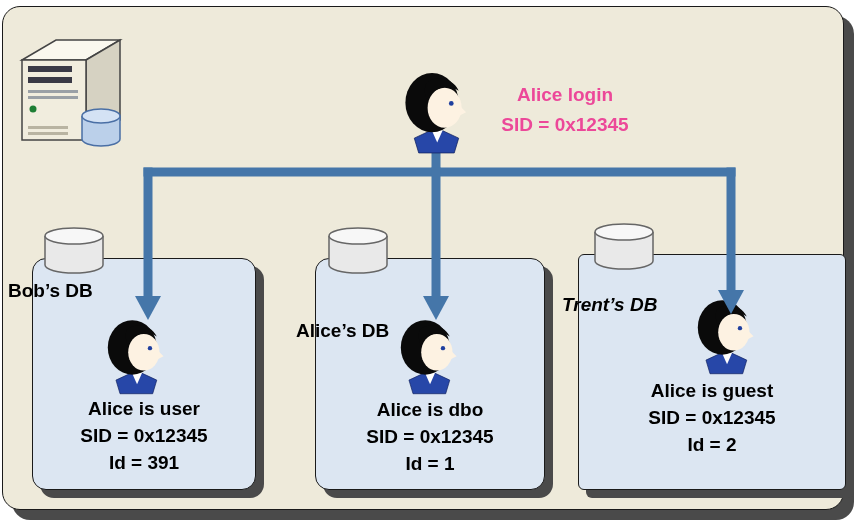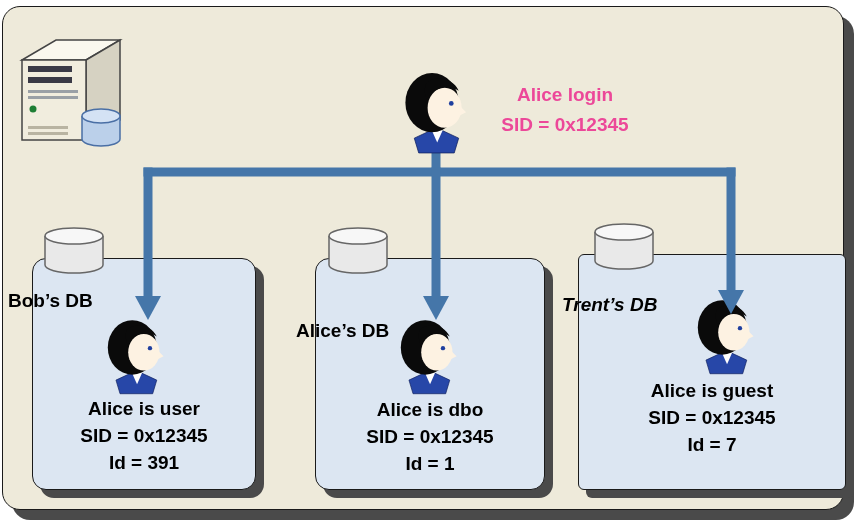--- a/index.html
+++ b/index.html
@@ -23,21 +23,21 @@
     position:absolute;left:0;right:0;text-align:center;
     font-weight:bold;font-size:19px;line-height:27px;color:#000;
   }
   #box-bobs .box-text{top:136px;}
   #box-alices .box-text{top:137px;}
   #box-trents .box-text{top:122px;}
   .db-label{
     position:absolute;font-weight:bold;font-size:19px;color:#000;z-index:4;
     white-space:nowrap;
   }
-  #label-bobs{left:8px;top:290px;}
+  #label-bobs{left:8px;top:280px;}
   #label-alices{left:296px;top:296px;margin-top:24px;}
   #label-trents{left:562px;top:294px;font-style:italic;}
   .cyl{position:absolute;width:64px;height:48px;z-index:3;}
   #cyl-bobs{left:42px;top:227px;}
   #cyl-alices{left:326px;top:227px;}
   #cyl-trents{left:592px;top:223px;}
   .person{position:absolute;z-index:3;}
   #person-login{left:398px;top:70px;width:74px;height:86px;}
   .person-in-box{width:68px;height:80px;}
   #person-bobs{left:68px;top:58px;}
@@ -145,21 +145,21 @@
     </svg>
   <div id="label-alices" class="db-label">Alice’s DB</div>
 
   <div id="box-trents" class="db-box">
     <svg id="person-trents" class="person person-in-box">
         <use href="#person-sym"></use>
       </svg>
     <div class="box-text">
       <div>Alice is guest</div>
       <div>SID = 0x12345</div>
-      <div>Id = 7</div>
+      <div>Id = 2</div>
     </div>
   </div>
   <svg id="cyl-trents" class="cyl">
       <use href="#cyl-sym"></use>
     </svg>
   <div id="label-trents" class="db-label">Trent’s DB</div>
 
 </div>
 
 </body></html>

